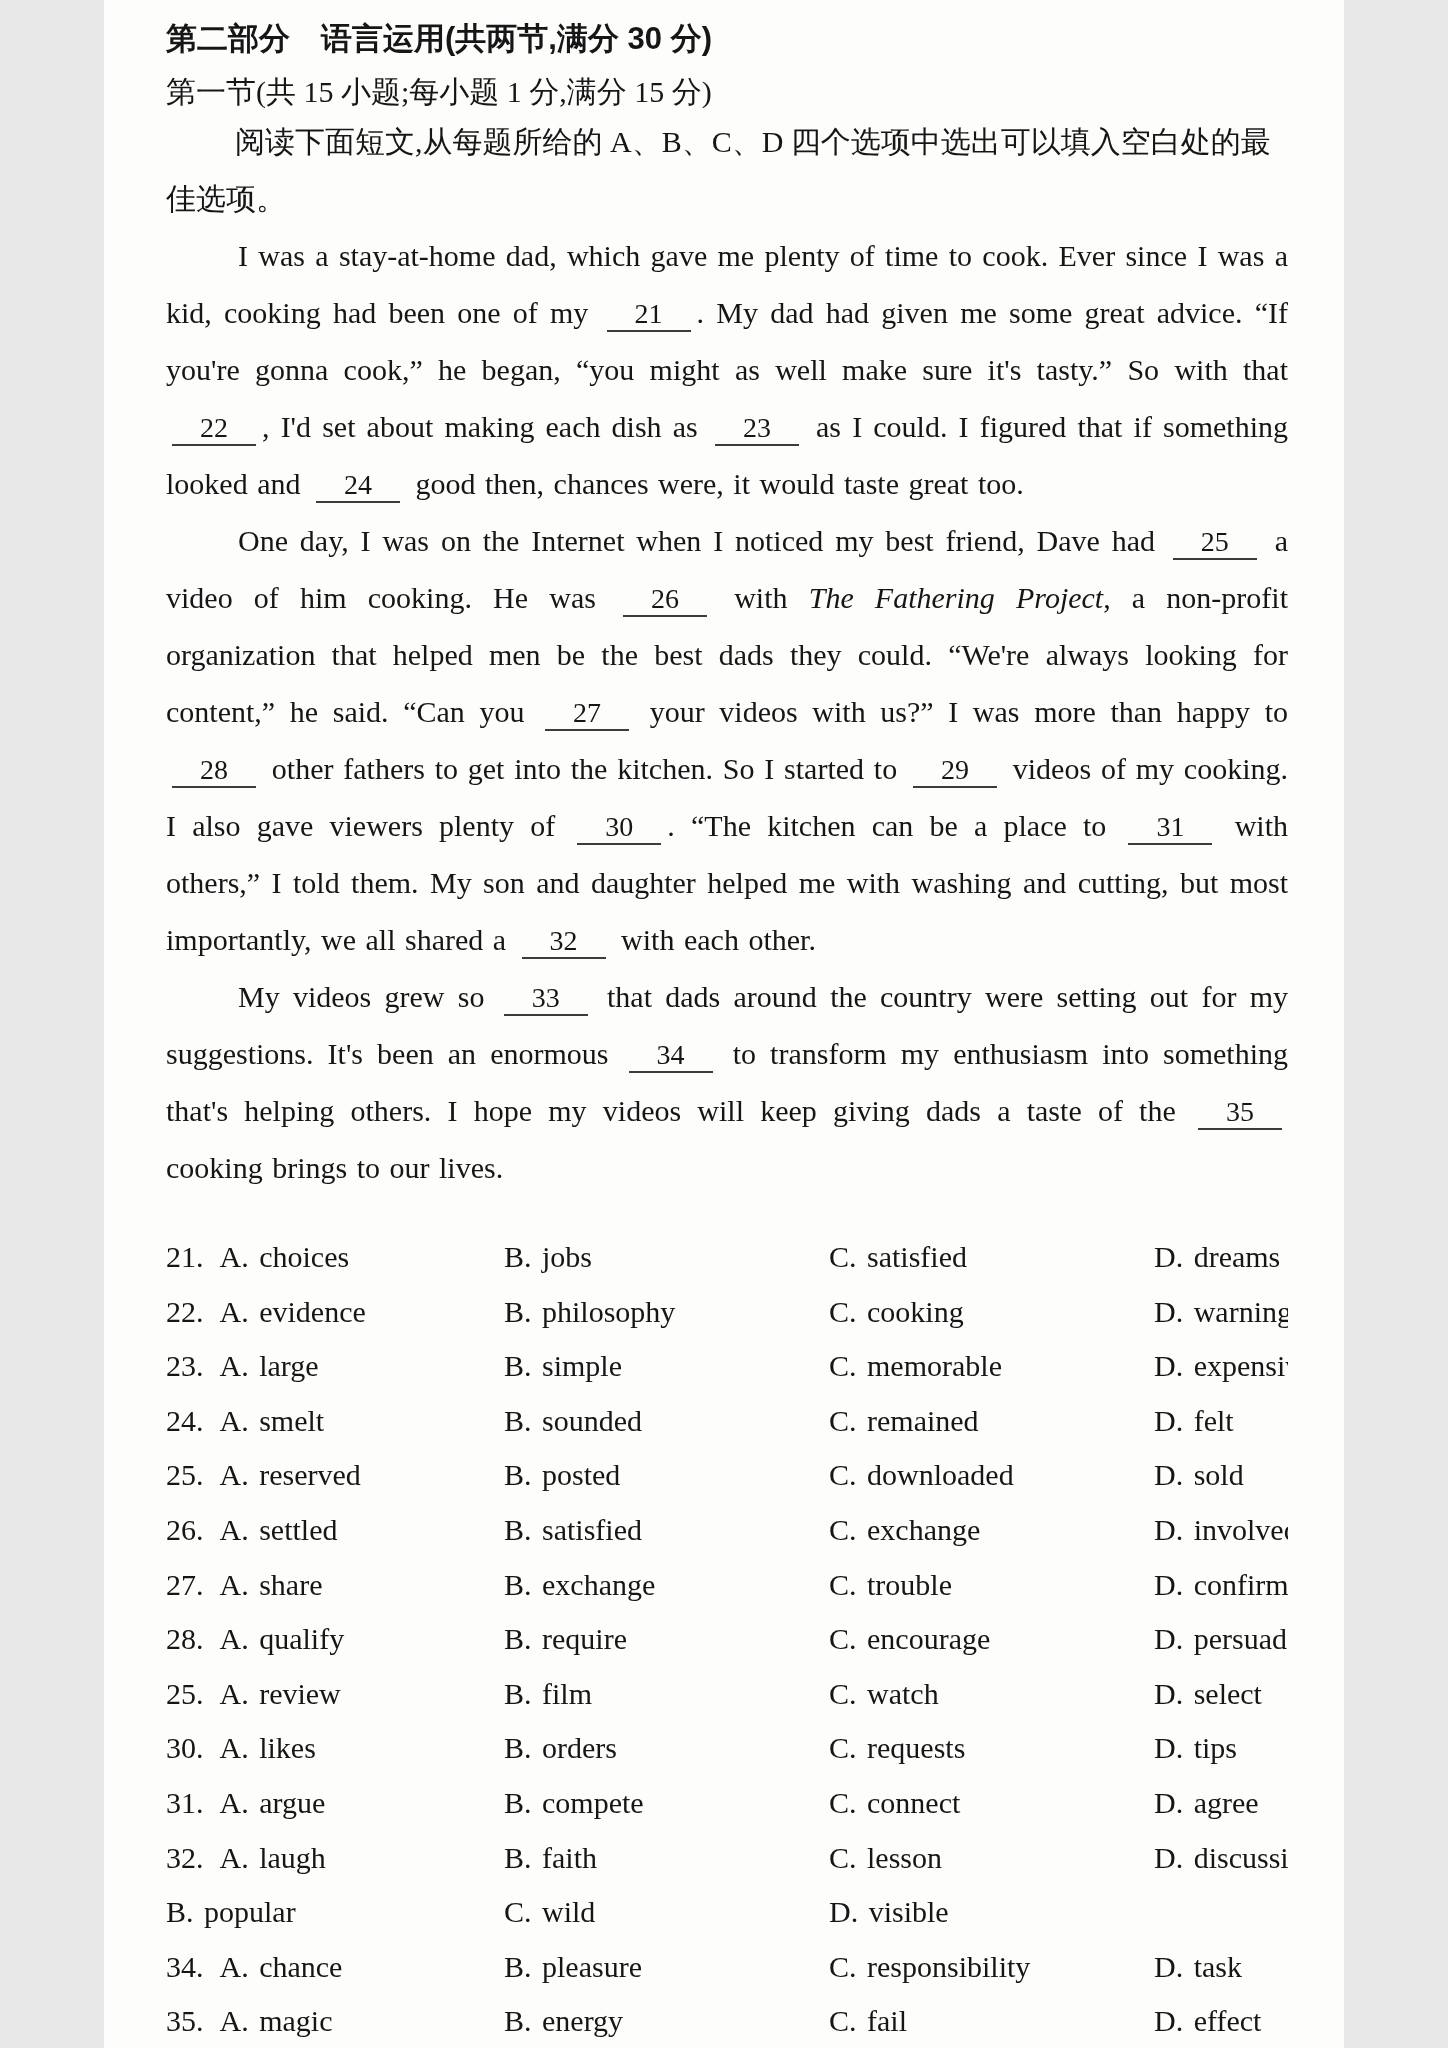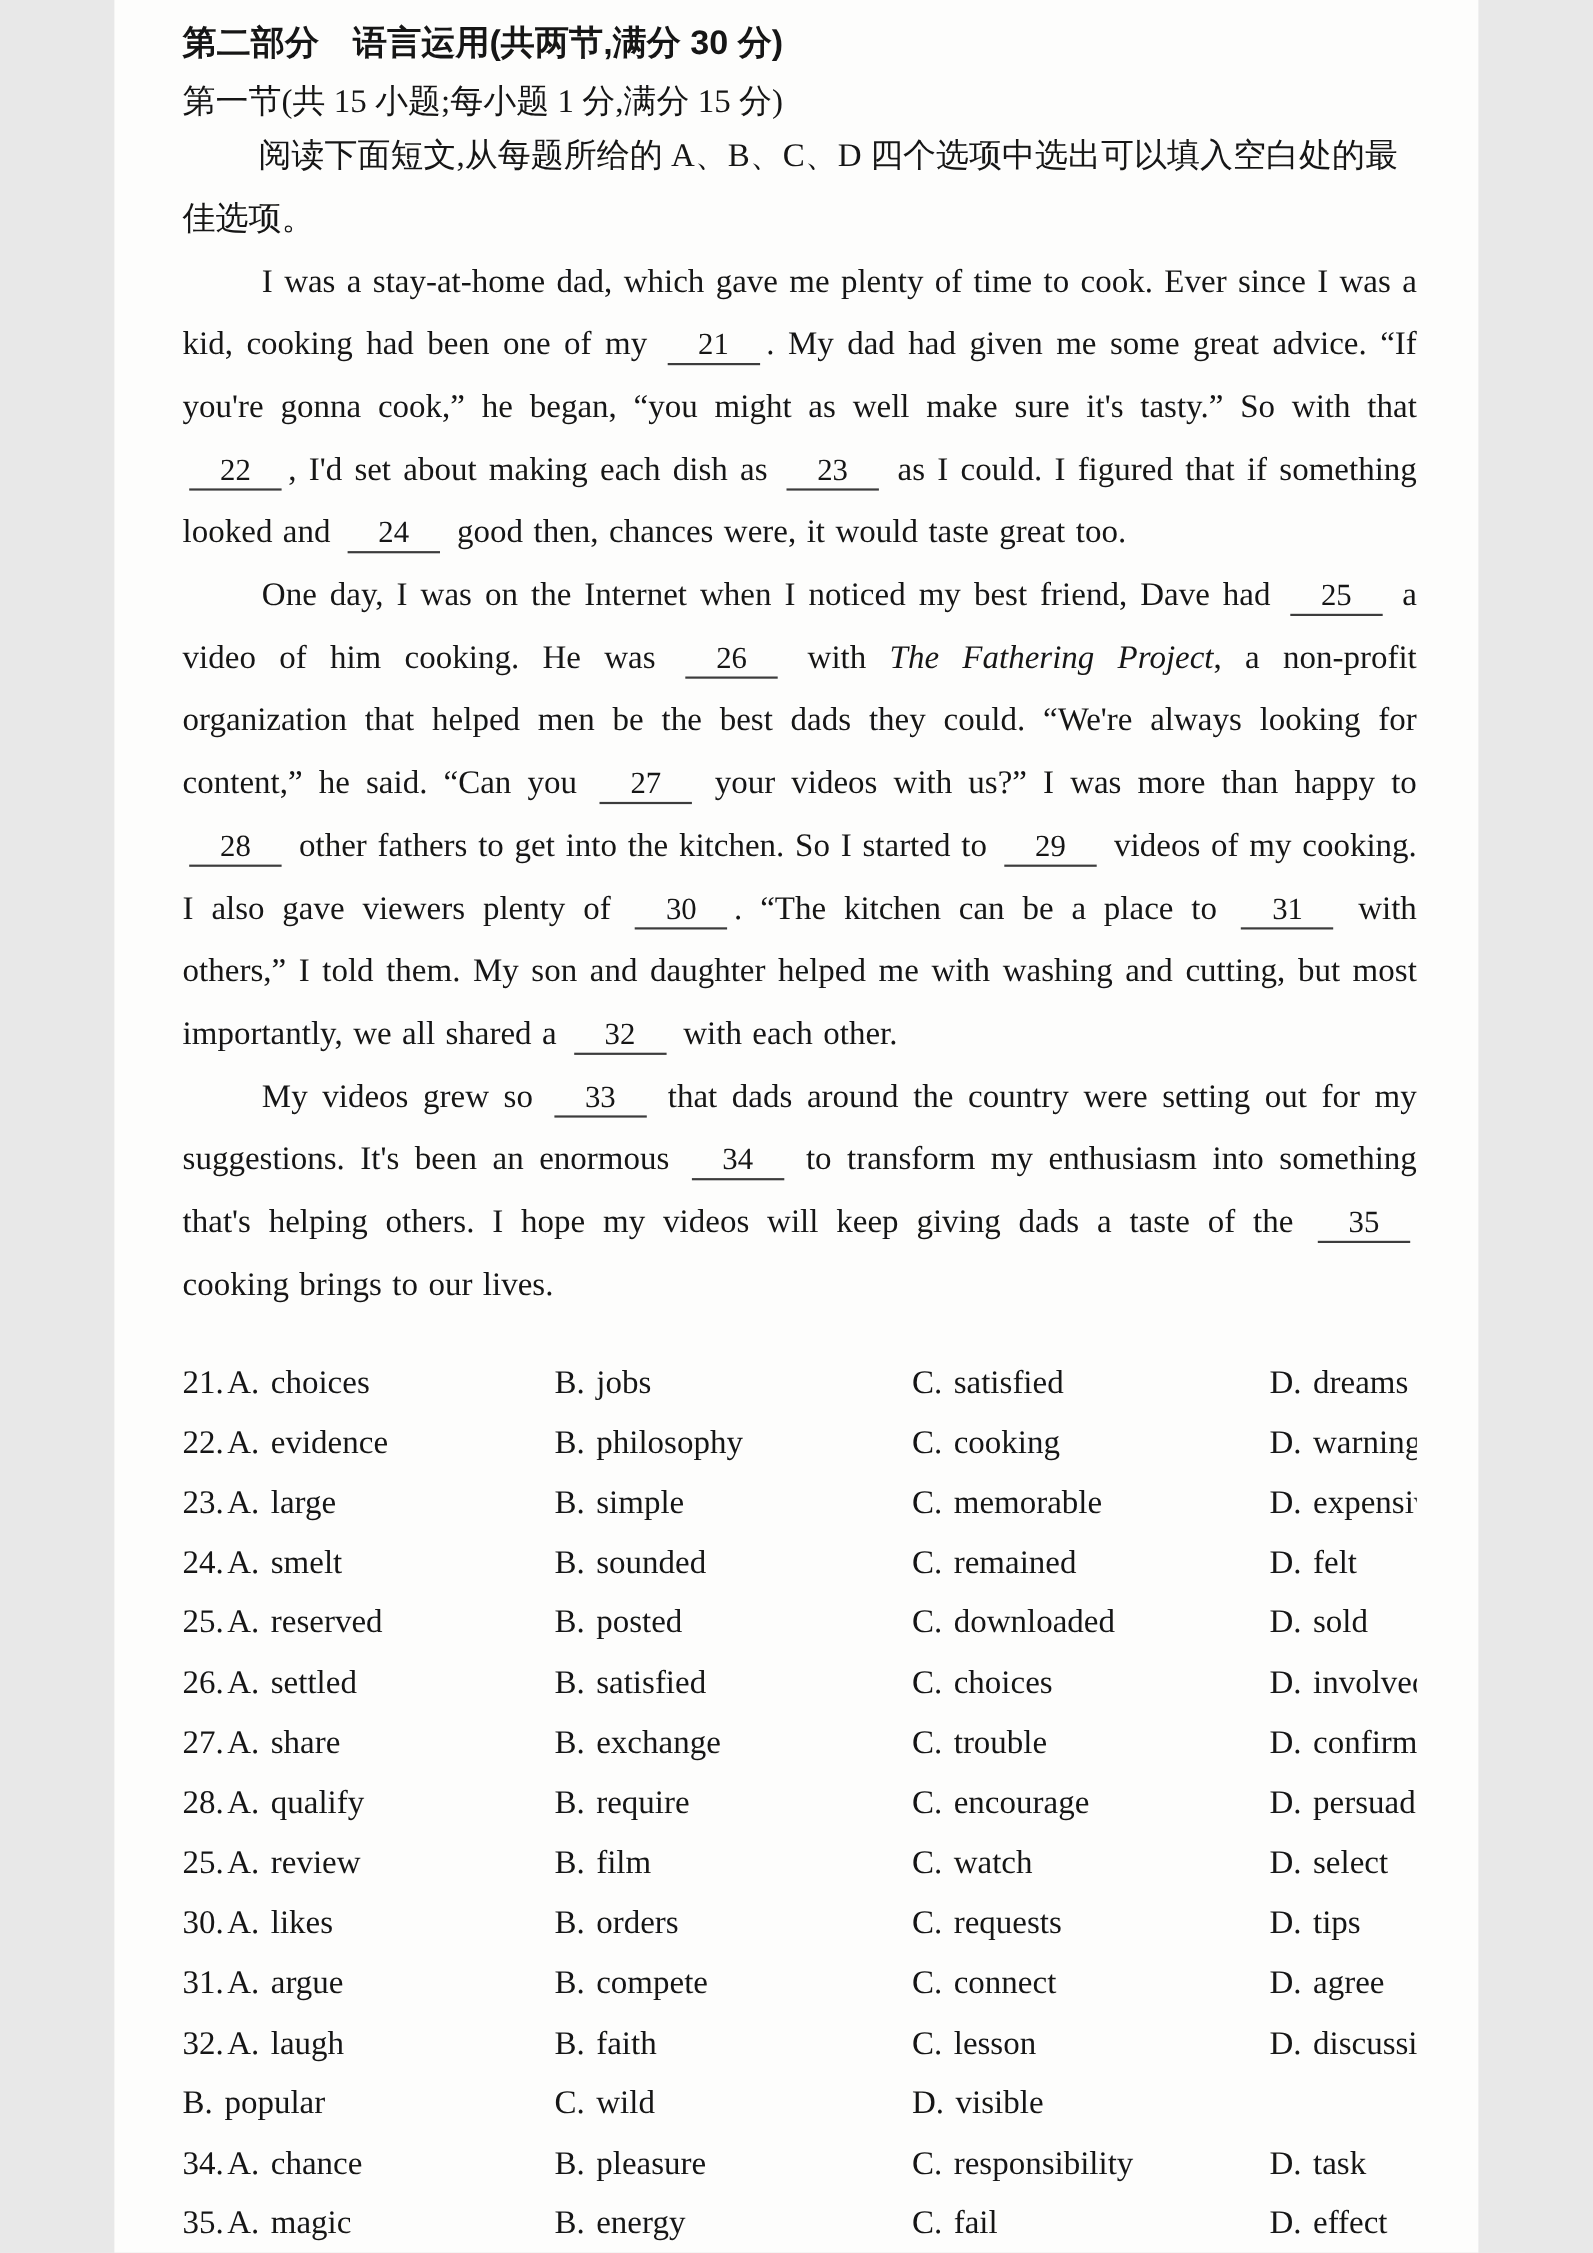--- a/index.html
+++ b/index.html
@@ -52,21 +52,21 @@
   .options{margin-top:34px;}
   .opt-row{
     display:grid;
     grid-template-columns:338px 325px 325px auto;
     font-size:30px;
     line-height:54.6px;
     height:54.6px;
     word-spacing:3px;
   }
   .opt-cell{white-space:nowrap;overflow:hidden;}
-  .opt-num{display:inline-block;margin-right:3px;}
+  .opt-num{display:inline-block;margin-right:16px;}
   .footer{
     margin-top:24px;
     text-align:center;
     font-size:28px;
     letter-spacing:2px;
   }
 </style>
 </head>
 <body>
 
@@ -106,21 +106,21 @@
       </div>
       <div class="opt-row">
         <span class="opt-cell"><span class="opt-num">25.</span>A. reserved</span>
         <span class="opt-cell">B. posted</span>
         <span class="opt-cell">C. downloaded</span>
         <span class="opt-cell">D. sold</span>
       </div>
       <div class="opt-row">
         <span class="opt-cell"><span class="opt-num">26.</span>A. settled</span>
         <span class="opt-cell">B. satisfied</span>
-        <span class="opt-cell">C. choices</span>
+        <span class="opt-cell">C. exchange</span>
         <span class="opt-cell">D. involved</span>
       </div>
       <div class="opt-row">
         <span class="opt-cell"><span class="opt-num">27.</span>A. share</span>
         <span class="opt-cell">B. exchange</span>
         <span class="opt-cell">C. trouble</span>
         <span class="opt-cell">D. confirm</span>
       </div>
       <div class="opt-row">
         <span class="opt-cell"><span class="opt-num">28.</span>A. qualify</span>

